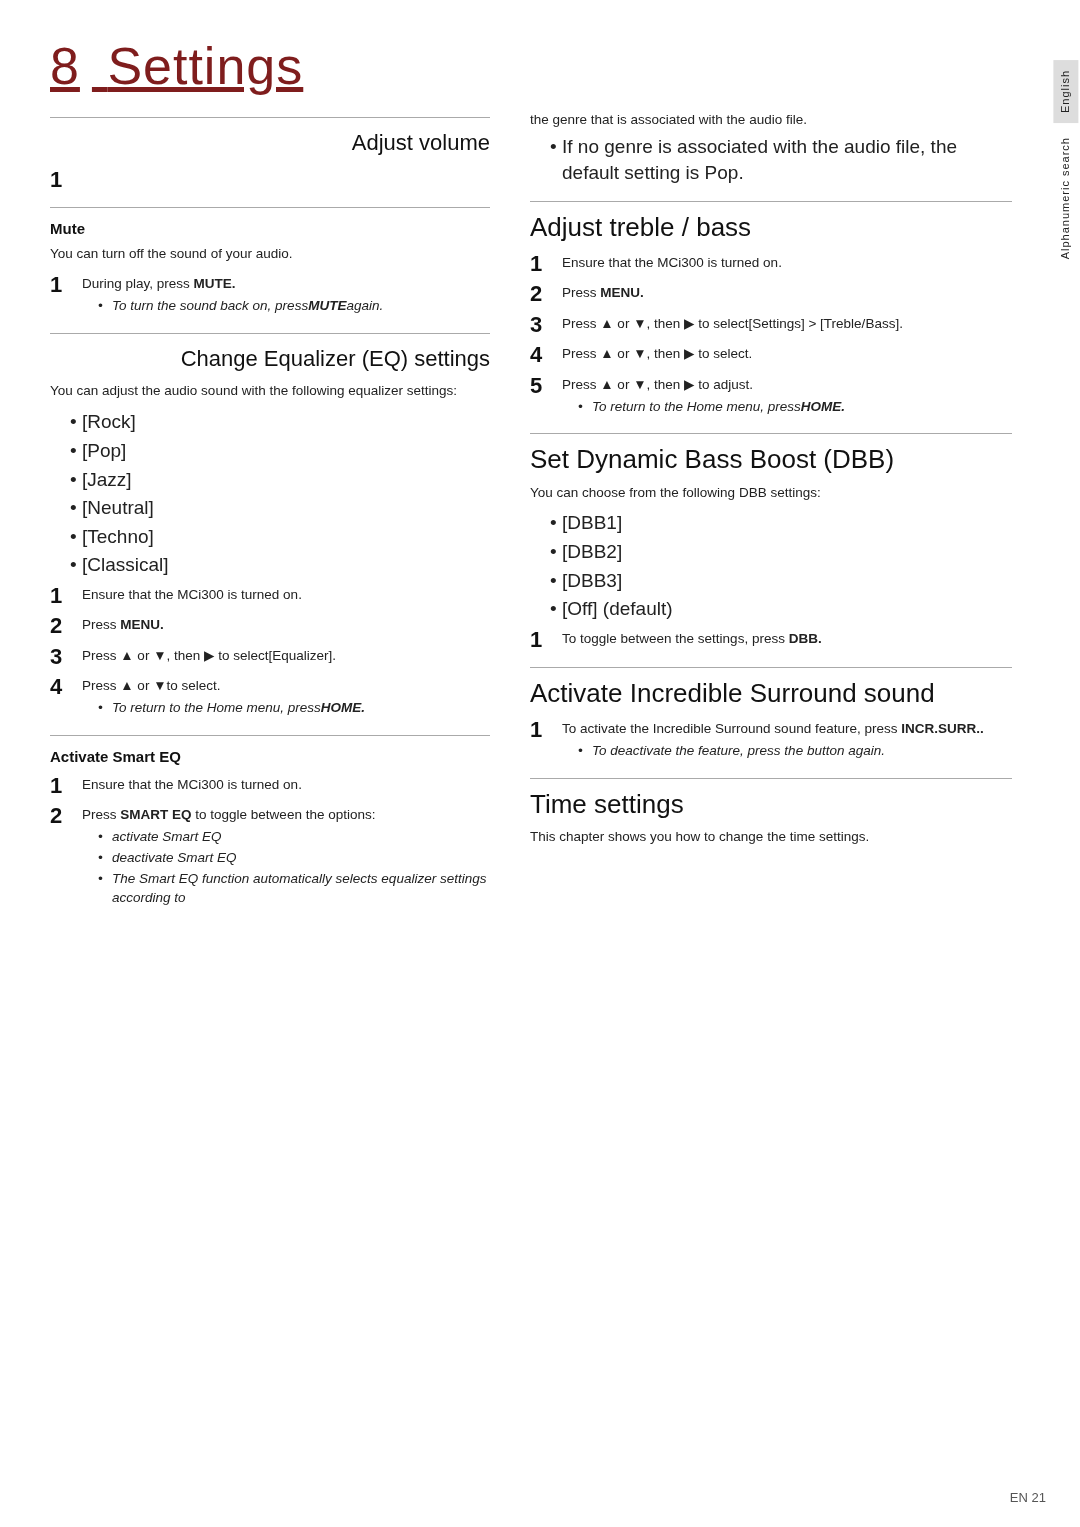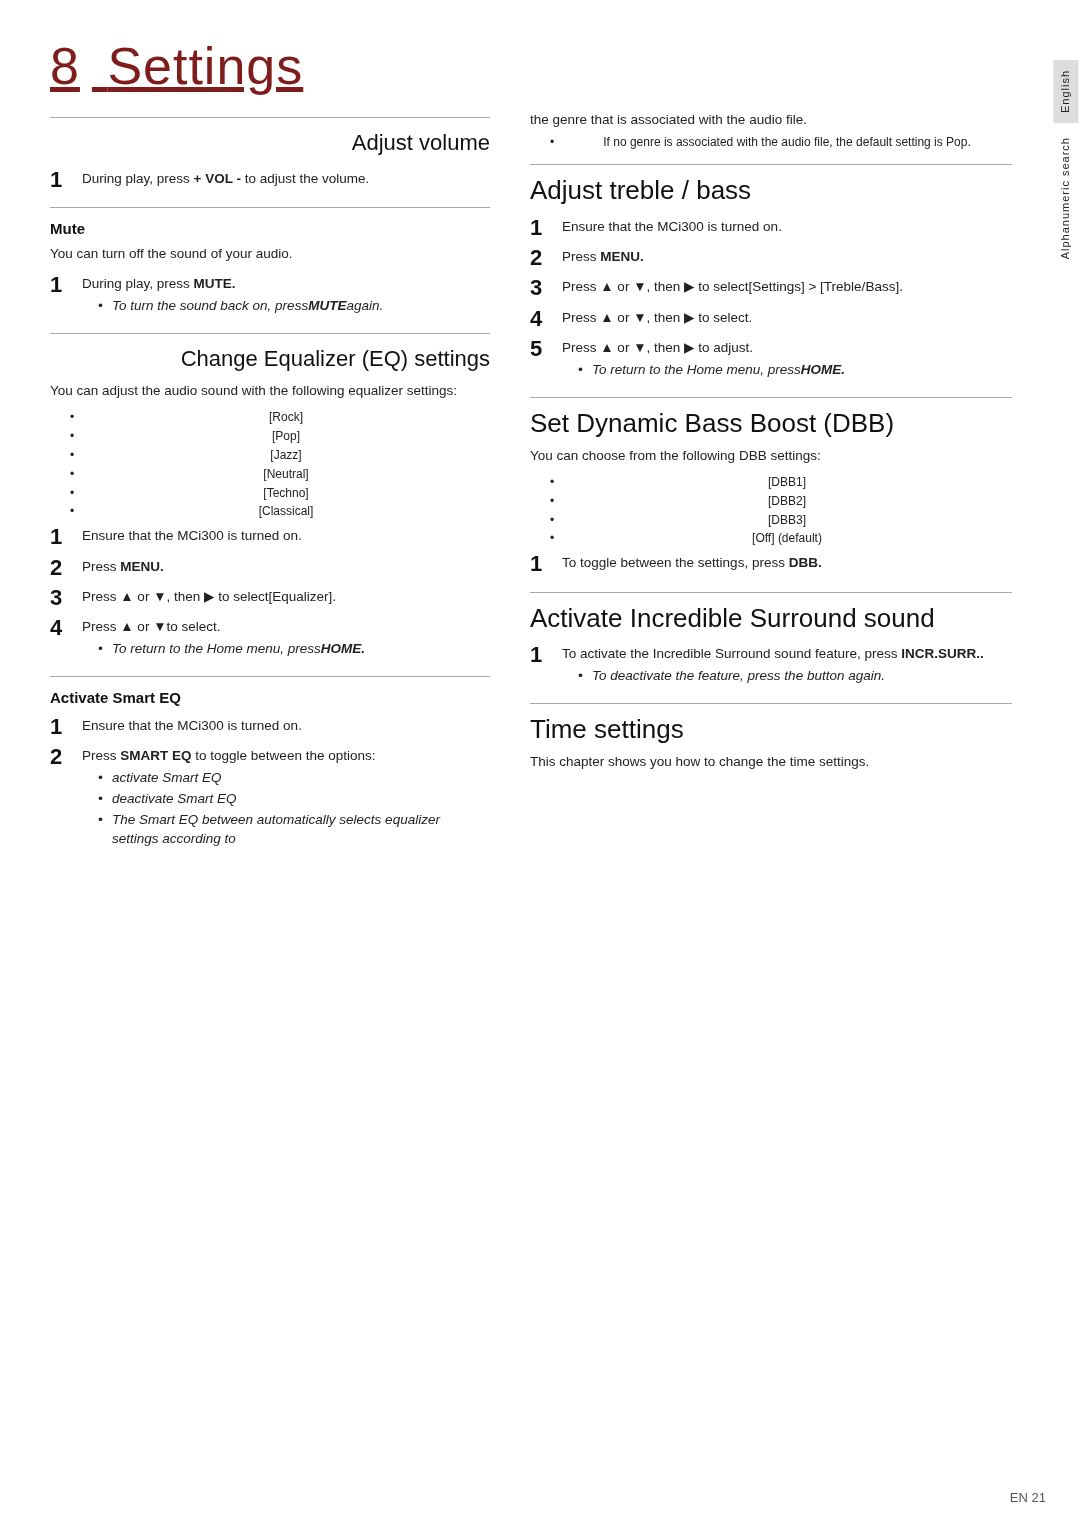--- a/index.html
+++ b/index.html
@@ -122,24 +122,23 @@
       font-size: 13.5px;
       padding-top: 3px;
     }
     .bullet-list {
       list-style: none;
       padding-left: 20px;
       margin: 4px 0;
     }
     .bullet-list li {
       position: relative;
-      font-size: 12px;
+      font-size: 19px;
       margin-bottom: 2px;
       padding-left: 12px;
-      text-align: center;
     }
     .bullet-list li::before {
       content: "•";
       position: absolute;
       left: 0;
     }
     .sub-bullets {
       list-style: none;
       margin: 3px 0 3px 16px;
       font-style: italic;
@@ -195,25 +194,20 @@
 
     <div class="two-col">
 
       <div class="col-left">
 
         <hr class="section-divider">
         <div class="section-title">Adjust volume</div>
         <ol class="step-list">
           <li>
             <span class="step-num">1</span>
-            <span class="step-text">
-              <span>During play, press</span>
-              <span class="kbd">+ VOL -</span>
-              <span>to adjust the volume.</span>
-            </span>
           </li>
         </ol>
 
         <hr class="section-divider">
         <div class="section-subtitle">Mute</div>
         <p class="section-body">You can turn off the sound of your audio.</p>
         <ol class="step-list">
           <li>
             <span class="step-num">1</span>
             <span class="step-text">
@@ -287,21 +281,21 @@
               <span class="kbd">SMART EQ</span>
               <span>to toggle between the options:</span>
               <ul class="sub-bullets">
                 <li>
                     <span>activate Smart EQ</span>
                   </li>
                 <li>
                     <span>deactivate Smart EQ</span>
                   </li>
                 <li>
-                    <span>The Smart EQ between automatically selects equalizer settings according to</span>
+                    <span>The Smart EQ function automatically selects equalizer settings according to</span>
                   </li>
               </ul>
             </span>
           </li>
         </ol>
 
       </div>
 
       <div class="col-right">
 

